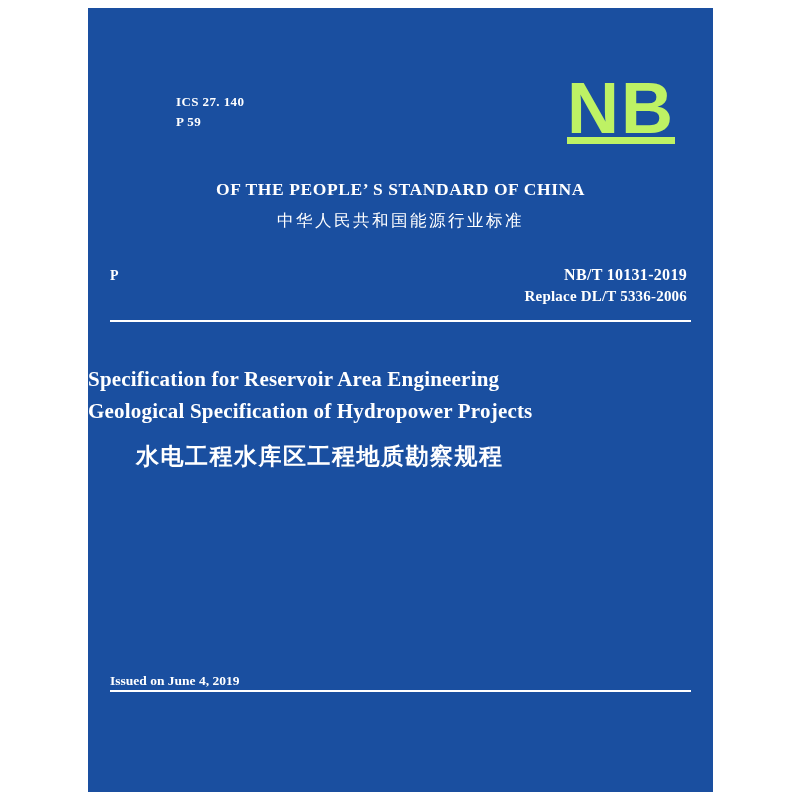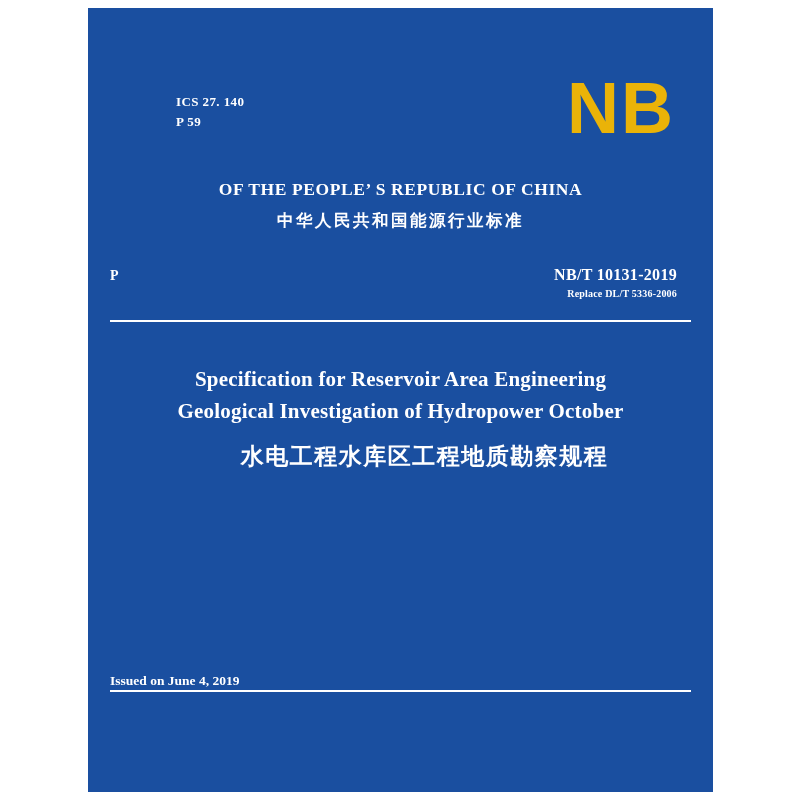--- a/index.html
+++ b/index.html
@@ -51,21 +51,22 @@
 
   .nb-logo {
     position: absolute;
     right: 38px;
     top: -6px;
     font-family: "Liberation Sans", sans-serif;
     font-weight: bold;
     font-size: 72px;
     letter-spacing: 2px;
     line-height: 72px;
-    color: #eab308;
+    color: #bef264;
+    text-decoration: underline;
   }
 
   
   .std-titles {
     position: absolute;
     left: 0;
     top: 168px;
     width: 100%;
     text-align: center;
   }
@@ -73,21 +74,21 @@
   .std-line1, .std-line2 {
     font-weight: bold;
     font-size: 17.5px;
     letter-spacing: 0.6px;
     line-height: 26px;
   }
 
   .std-cn {
     margin-top: 7px;
     font-size: 16.5px;
-    font-weight: bold;
+    font-weight: normal;
     letter-spacing: 2.5px;
     line-height: 24px;
     font-family: "DejaVu Sans", sans-serif;
   }
 
   
   .code-row {
     position: absolute;
     left: 0;
     top: 255px;
@@ -98,56 +99,55 @@
   .code-p {
     position: absolute;
     left: 22px;
     top: 5px;
     font-weight: bold;
     font-size: 14px;
   }
 
   .code-main {
     position: absolute;
-    right: 36px;
+    right: 26px;
     top: 3px;
     text-align: right;
   }
 
   .code-number {
     font-weight: bold;
     font-size: 16px;
     letter-spacing: 0.3px;
   }
 
   .code-replace {
     margin-top: 4px;
     font-weight: bold;
-    font-size: 10px;
+    font-size: 15px;
     letter-spacing: 0.2px;
   }
 
   .rule {
     position: absolute;
     left: 22px;
     width: 581px;
     height: 2px;
     background: #ffffff;
   }
 
   .rule-top { top: 312px; }
   .rule-bottom { top: 682px; }
 
   
   .main-title {
     position: absolute;
     left: 0;
     top: 355px;
     width: 100%;
-    text-align: center;
   }
 
   .main-en {
     font-weight: bold;
     font-size: 21px;
     line-height: 32px;
     letter-spacing: 0.2px;
   }
 
   .main-cn {
@@ -194,37 +194,37 @@
 
     <div class="top-row">
       <div class="ics-block">
         <div>ICS 27. 140</div>
         <div>P 59</div>
       </div>
       <div class="nb-logo">NB</div>
     </div>
 
     <div class="std-titles">
-      <div class="std-line2">OF THE PEOPLE’ S REPUBLIC OF CHINA</div>
+      <div class="std-line2">OF THE PEOPLE’ S STANDARD OF CHINA</div>
       <div class="std-cn">中华人民共和国能源行业标准</div>
     </div>
 
     <div class="code-row">
       <div class="code-p">P</div>
       <div class="code-main">
         <div class="code-number">NB/T 10131-2019</div>
         <div class="code-replace">Replace DL/T 5336-2006</div>
       </div>
     </div>
 
     <div class="rule rule-top"></div>
 
     <div class="main-title">
       <div class="main-en">Specification for Reservoir Area Engineering</div>
-      <div class="main-en">Geological Investigation of Hydropower October</div>
+      <div class="main-en">Geological Specification of Hydropower Projects</div>
       <div class="main-cn">水电工程水库区工程地质勘察规程</div>
     </div>
 
     <div class="dates">
       <div>Issued on June 4, 2019</div>
     </div>
 
     <div class="rule rule-bottom"></div>
 
 

